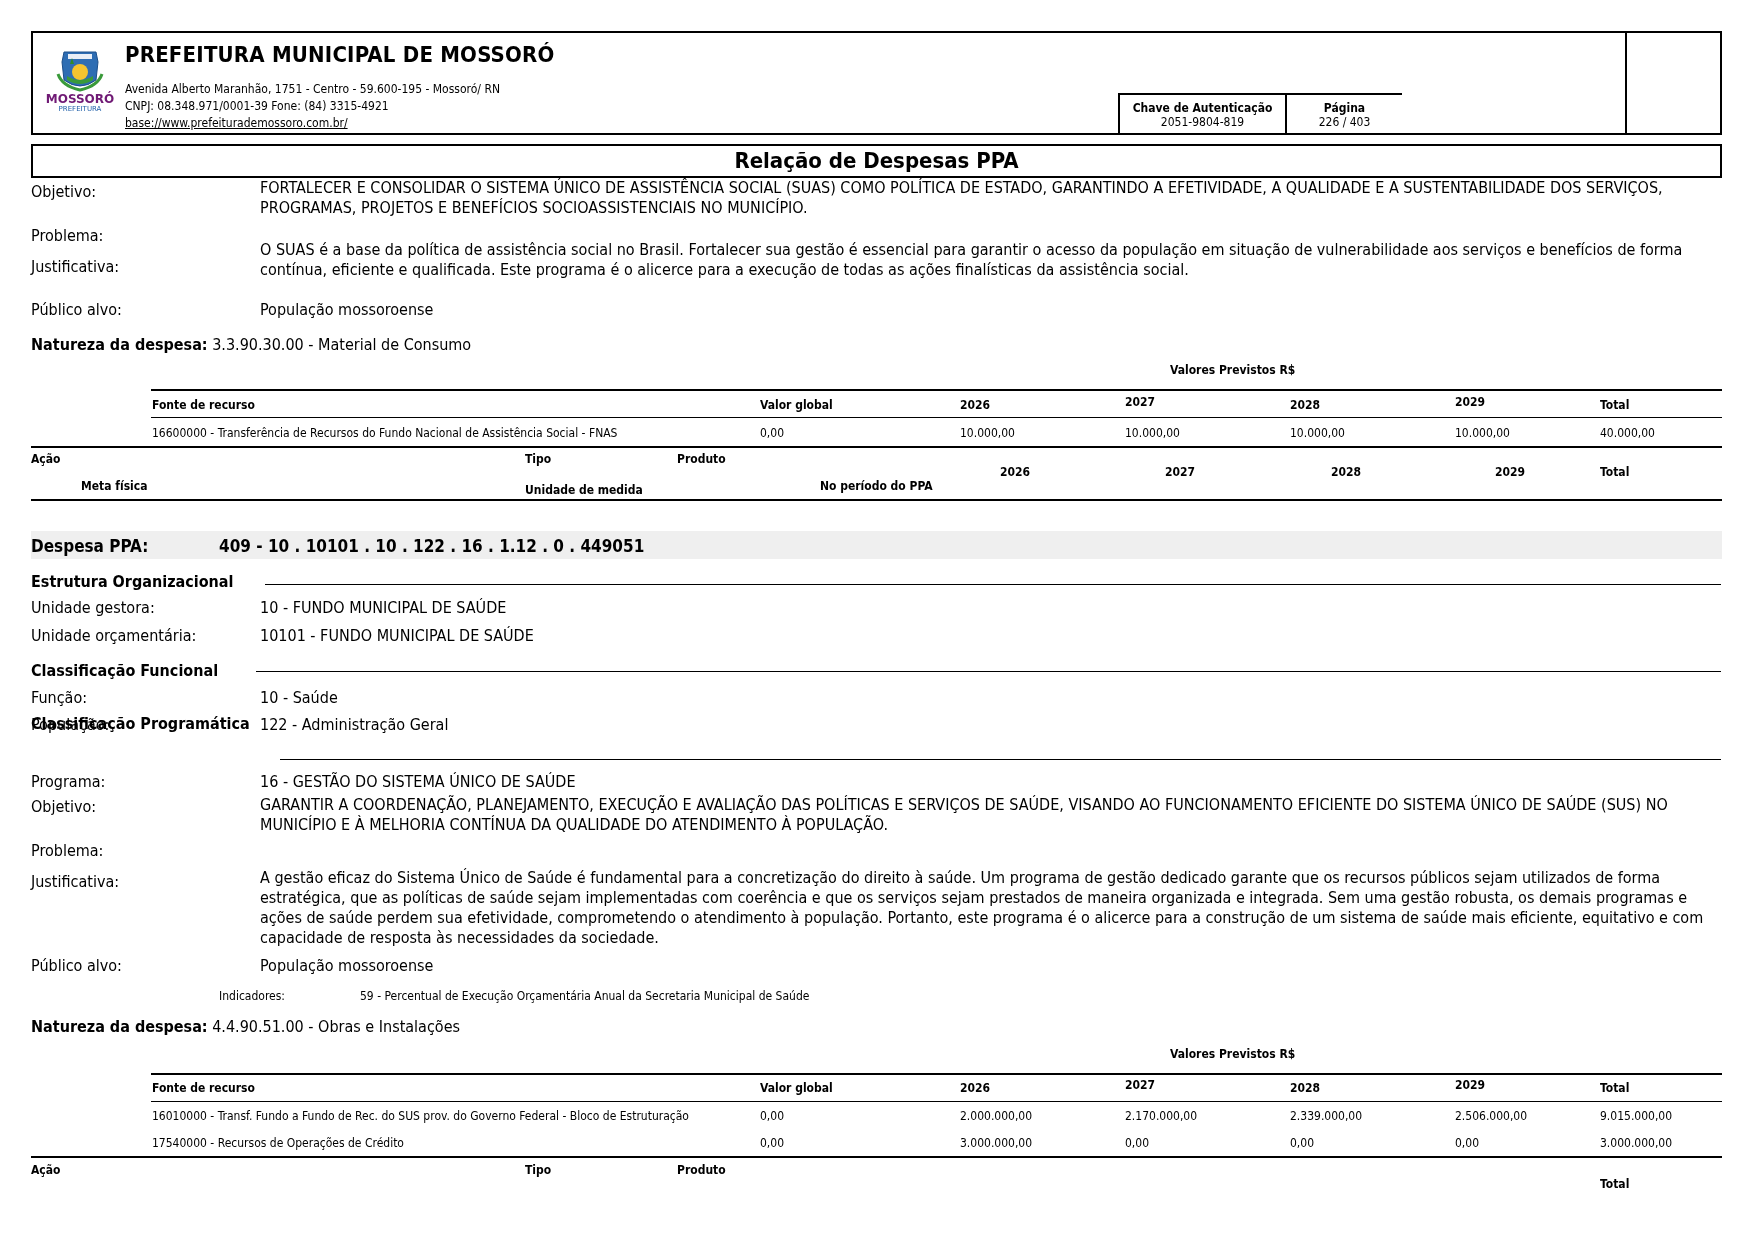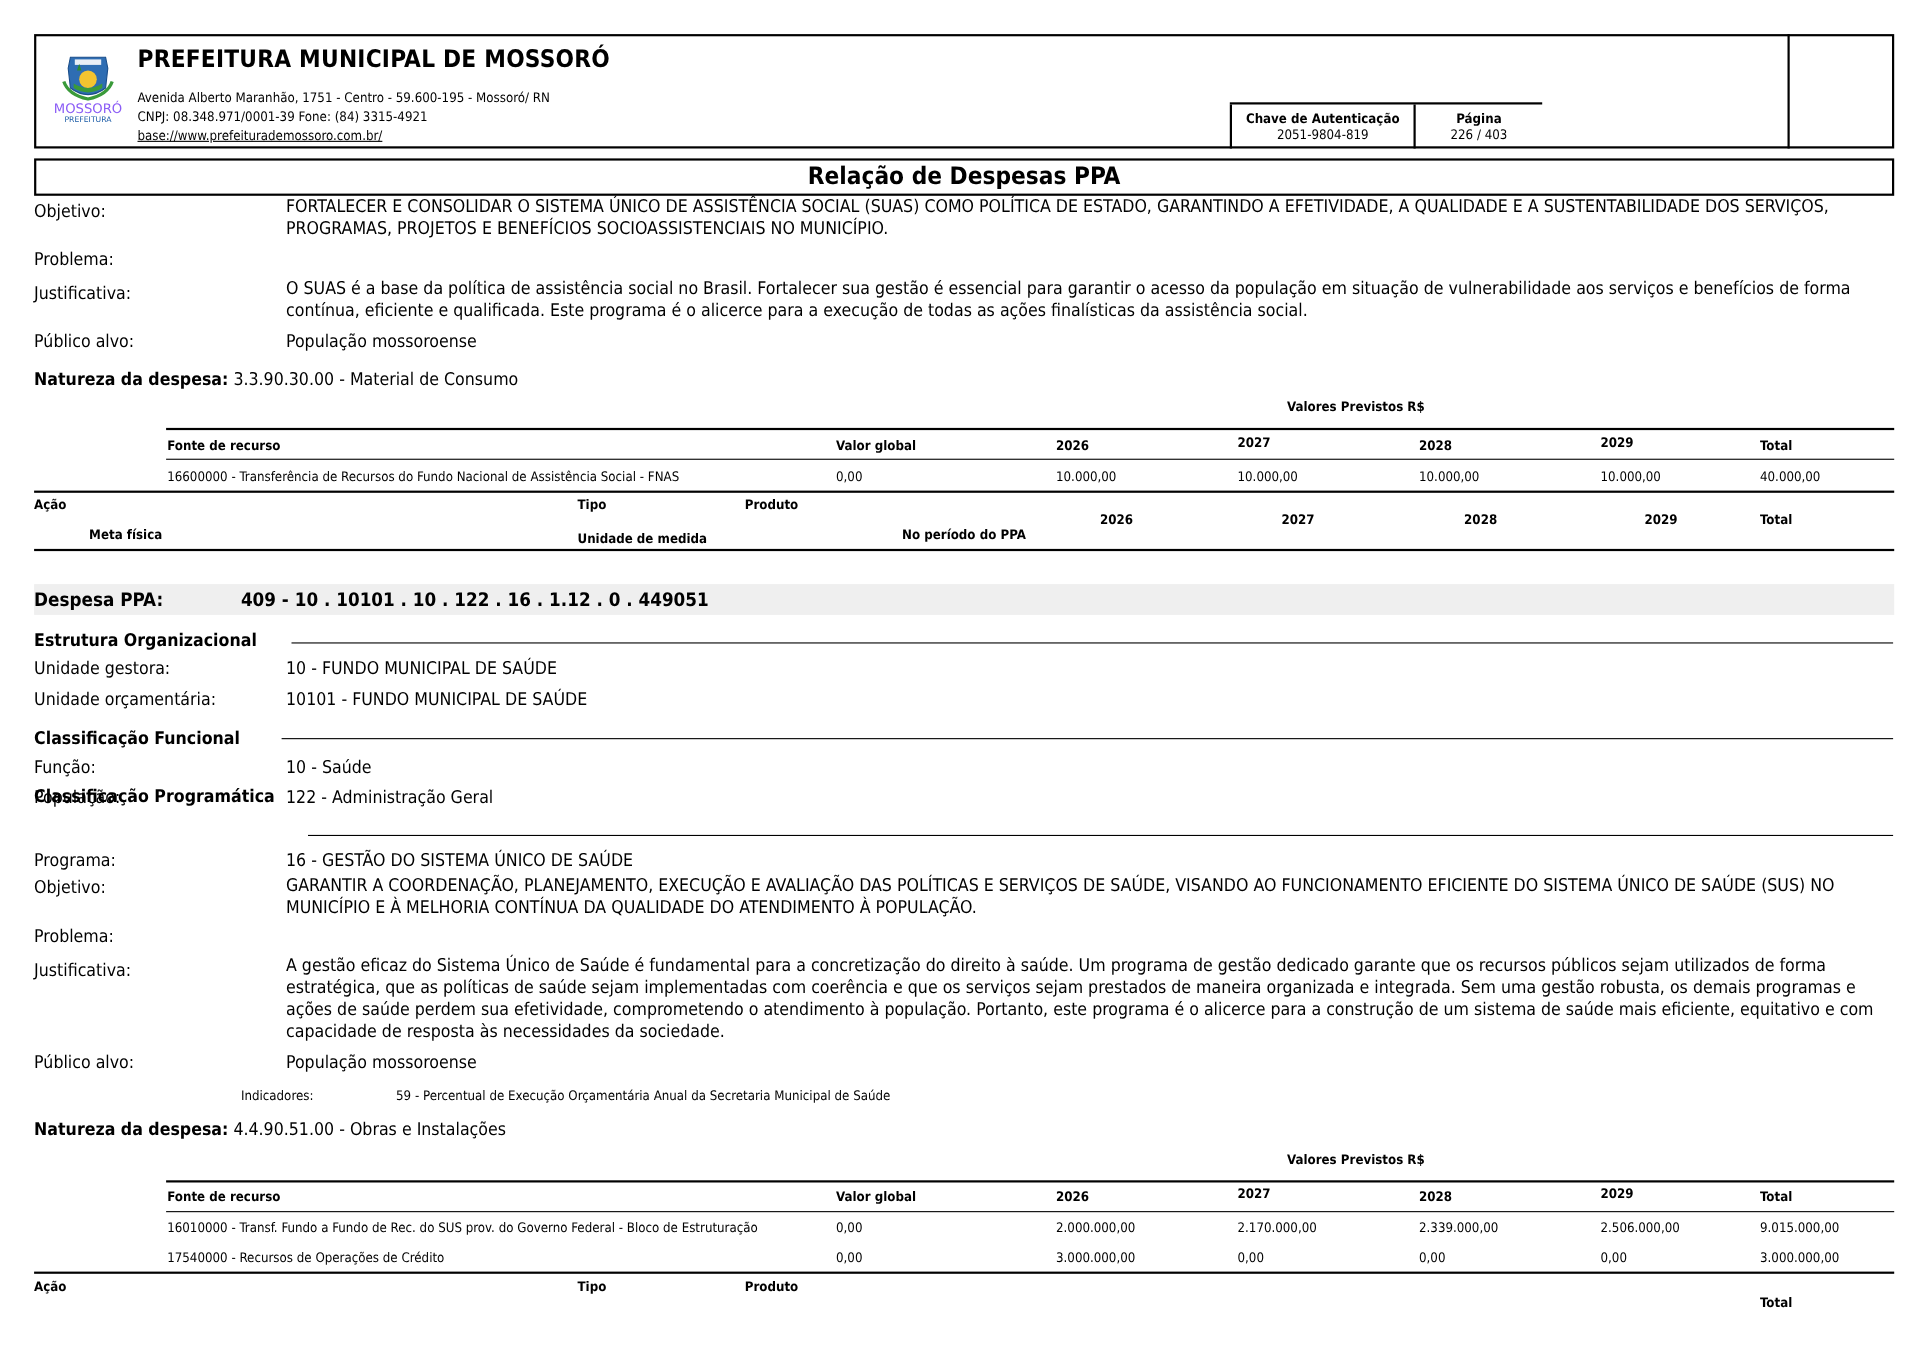--- a/index.html
+++ b/index.html
@@ -38,21 +38,21 @@
 
 <div class="logo">
   <svg width="80" height="66" viewBox="0 0 80 66">
     <path d="M24 4 L56 4 L58 14 L56 32 Q40 44 24 32 L22 14 Z" fill="#2e6db3" stroke="#1b4e8a" stroke-width="1"></path>
     <rect x="28" y="6" width="24" height="5" fill="#e9eef6"></rect>
     <circle cx="40" cy="24" r="8" fill="#f4c430"></circle>
     <path d="M27 28 Q40 36 53 28 L53 32 Q40 40 27 32 Z" fill="#3a9a3a"></path>
     <path d="M18 26 Q22 38 40 42 Q58 38 62 26" fill="none" stroke="#3a9a3a" stroke-width="3"></path>
     <path d="M30 16 L32 10 L34 16 Z" fill="#2d8a2d"></path>
   </svg>
-  <div style="position:absolute; left:-2px; top:44px; width:84px; text-align:center; font-family:'DejaVu Sans', sans-serif; font-weight:normal; font-size:12px; color:#8b5cf6;">MOSSORÓ</div>
+  <div style="position:absolute; left:-2px; top:44px; width:84px; text-align:center; font-family:'DejaVu Sans', sans-serif; font-weight:bold; font-size:12px; color:#701a75;">MOSSORÓ</div>
   <div style="position:absolute; left:0; top:57px; width:80px; text-align:center; font-family:'DejaVu Sans', sans-serif; font-size:7px; color:#1e5ea8;">PREFEITURA</div>
 </div>
 
 <div class="org-title">PREFEITURA MUNICIPAL DE MOSSORÓ</div>
 <div class="org-line" style="top:82px;">Avenida Alberto Maranhão, 1751 - Centro - 59.600-195 - Mossoró/ RN</div>
 <div class="org-line" style="top:99px;">CNPJ: 08.348.971/0001-39 Fone: (84) 3315-4921</div>
 <div class="org-line" style="top:116px; text-decoration:underline;">base://www.prefeiturademossoro.com.br/</div>
 
 <div class="info-table">
   <div class="info-cell" style="width:167px;">
@@ -65,21 +65,21 @@
   </div>
 </div>
 
 <div class="title-box">Relação de Despesas PPA</div>
 
 <div class="lbl" style="top:182px;">Objetivo:</div>
 <div class="val" style="top:178px;">FORTALECER E CONSOLIDAR O SISTEMA ÚNICO DE ASSISTÊNCIA SOCIAL (SUAS) COMO POLÍTICA DE ESTADO, GARANTINDO A EFETIVIDADE, A QUALIDADE E A SUSTENTABILIDADE DOS SERVIÇOS, PROGRAMAS, PROJETOS E BENEFÍCIOS SOCIOASSISTENCIAIS NO MUNICÍPIO.</div>
 <div class="lbl" style="top:226px;">Problema:</div>
 <div class="val" style="top:226px;"></div>
 <div class="lbl" style="top:257px;">Justificativa:</div>
-<div class="val" style="top:252px;">O SUAS é a base da política de assistência social no Brasil. Fortalecer sua gestão é essencial para garantir o acesso da população em situação de vulnerabilidade aos serviços e benefícios de forma contínua, eficiente e qualificada. Este programa é o alicerce para a execução de todas as ações finalísticas da assistência social.</div>
+<div class="val" style="top:240px;">O SUAS é a base da política de assistência social no Brasil. Fortalecer sua gestão é essencial para garantir o acesso da população em situação de vulnerabilidade aos serviços e benefícios de forma contínua, eficiente e qualificada. Este programa é o alicerce para a execução de todas as ações finalísticas da assistência social.</div>
 <div class="lbl" style="top:300px;">Público alvo:</div>
 <div class="val" style="top:300px;">População mossoroense</div>
 
 <div class="nat" style="top:335px;">
   <b>Natureza da despesa:</b>
   <span>3.3.90.30.00 - Material de Consumo</span>
 </div>
 
 <div class="vp" style="left:1170px; top:363px;">Valores Previstos R$</div>
 <div class="hline" style="left:151px; top:389px; width:1571px; height:2px;"></div>

